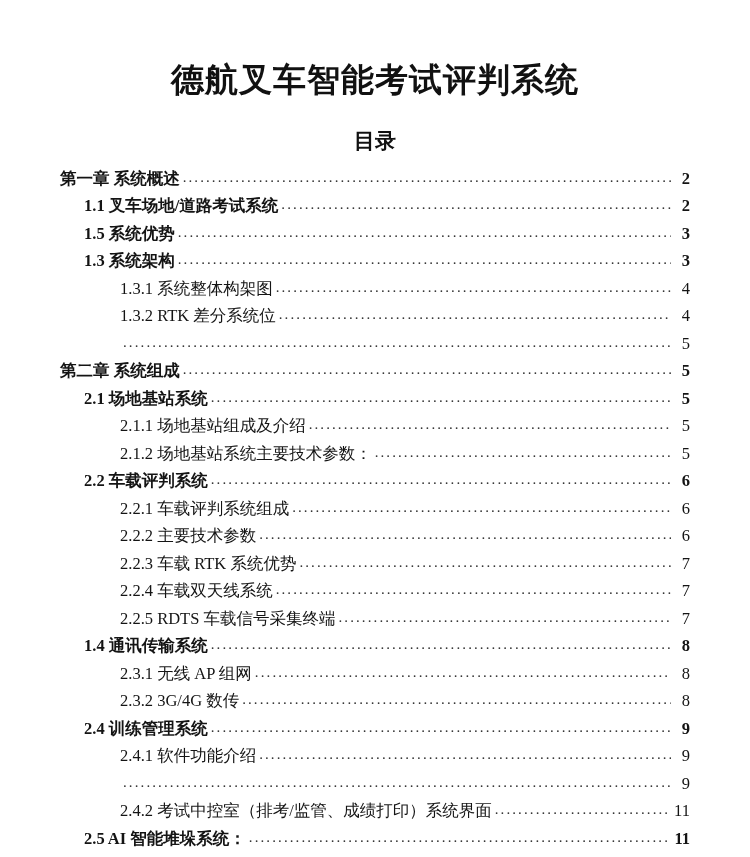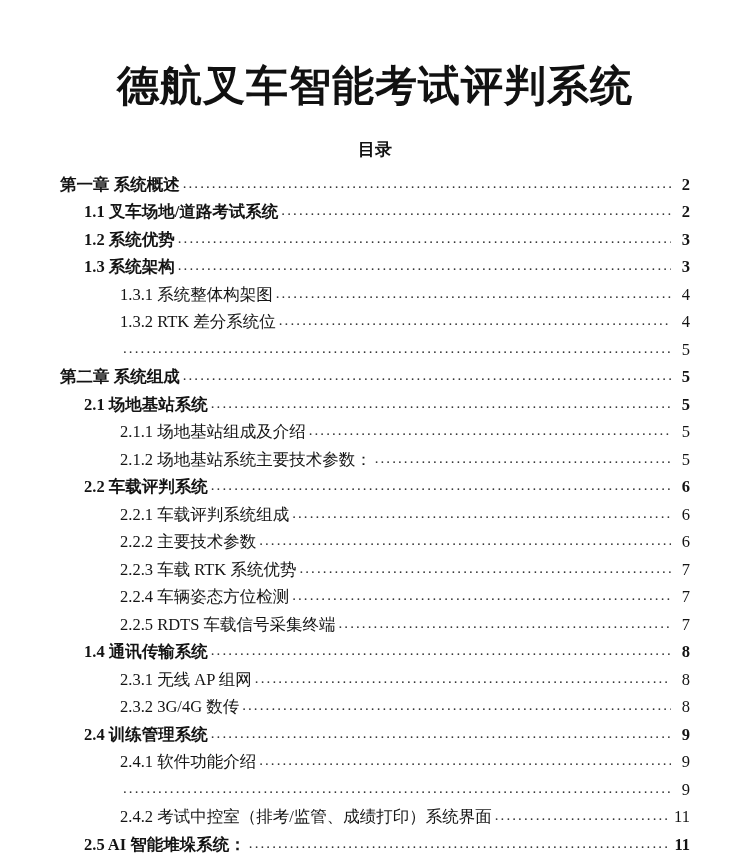--- a/index.html
+++ b/index.html
@@ -16,31 +16,31 @@
   }
   .page {
     width: 750px;
     height: 857px;
     position: relative;
     box-sizing: border-box;
     padding: 0 60px;
   }
   .doc-title {
     text-align: center;
-    font-size: 42px;
+    font-size: 33px;
     font-weight: bold;
     letter-spacing: 1px;
     margin-top: 58px;
     margin-bottom: 0;
     color: #111;
     font-family: Liberation Sans, sans-serif;
   }
   .toc-heading {
     text-align: center;
-    font-size: 17px;
+    font-size: 21px;
     font-weight: bold;
     margin-top: 24px;
     margin-bottom: 10px;
     color: #111;
   }
   .toc-list {
     margin: 0;
     padding: 0;
     list-style: none;
   }
@@ -100,21 +100,21 @@
         <span class="label">第一章  系统概述</span>
         <span class="dots">................................................................................................................................</span>
         <span class="page-num">2</span>
       </li>
       <li class="toc-entry lvl2">
         <span class="label">1.1 叉车场地/道路考试系统</span>
         <span class="dots">................................................................................................................................</span>
         <span class="page-num">2</span>
       </li>
       <li class="toc-entry lvl2">
-        <span class="label">1.2 系统优势</span>
+        <span class="label">1.5 系统优势</span>
         <span class="dots">................................................................................................................................</span>
         <span class="page-num">3</span>
       </li>
       <li class="toc-entry lvl2">
         <span class="label">1.3 系统架构</span>
         <span class="dots">................................................................................................................................</span>
         <span class="page-num">3</span>
       </li>
       <li class="toc-entry lvl3">
         <span class="label">1.3.1 系统整体构架图</span>
@@ -164,21 +164,21 @@
         <span class="label">2.2.2 主要技术参数</span>
         <span class="dots">................................................................................................................................</span>
         <span class="page-num">6</span>
       </li>
       <li class="toc-entry lvl3">
         <span class="label">2.2.3 车载 RTK 系统优势</span>
         <span class="dots">................................................................................................................................</span>
         <span class="page-num">7</span>
       </li>
       <li class="toc-entry lvl3">
-        <span class="label">2.2.4   车辆姿态方位检测</span>
+        <span class="label">2.2.4   车载双天线系统</span>
         <span class="dots">................................................................................................................................</span>
         <span class="page-num">7</span>
       </li>
       <li class="toc-entry lvl3">
         <span class="label">2.2.5   RDTS 车载信号采集终端</span>
         <span class="dots">................................................................................................................................</span>
         <span class="page-num">7</span>
       </li>
       <li class="toc-entry lvl2">
         <span class="label">1.4 通讯传输系统</span>

